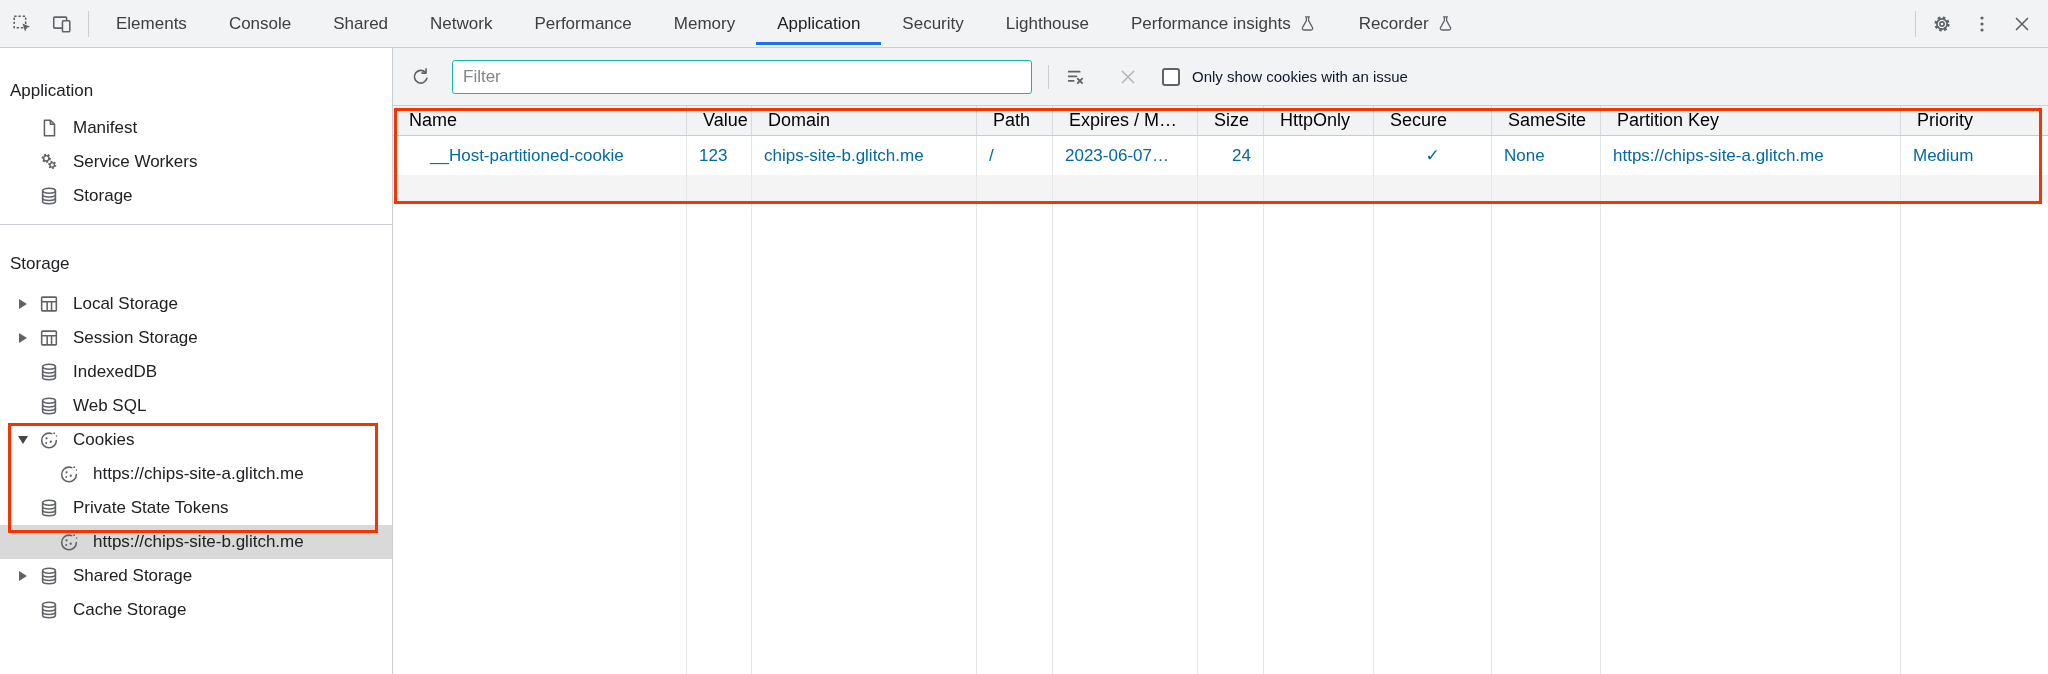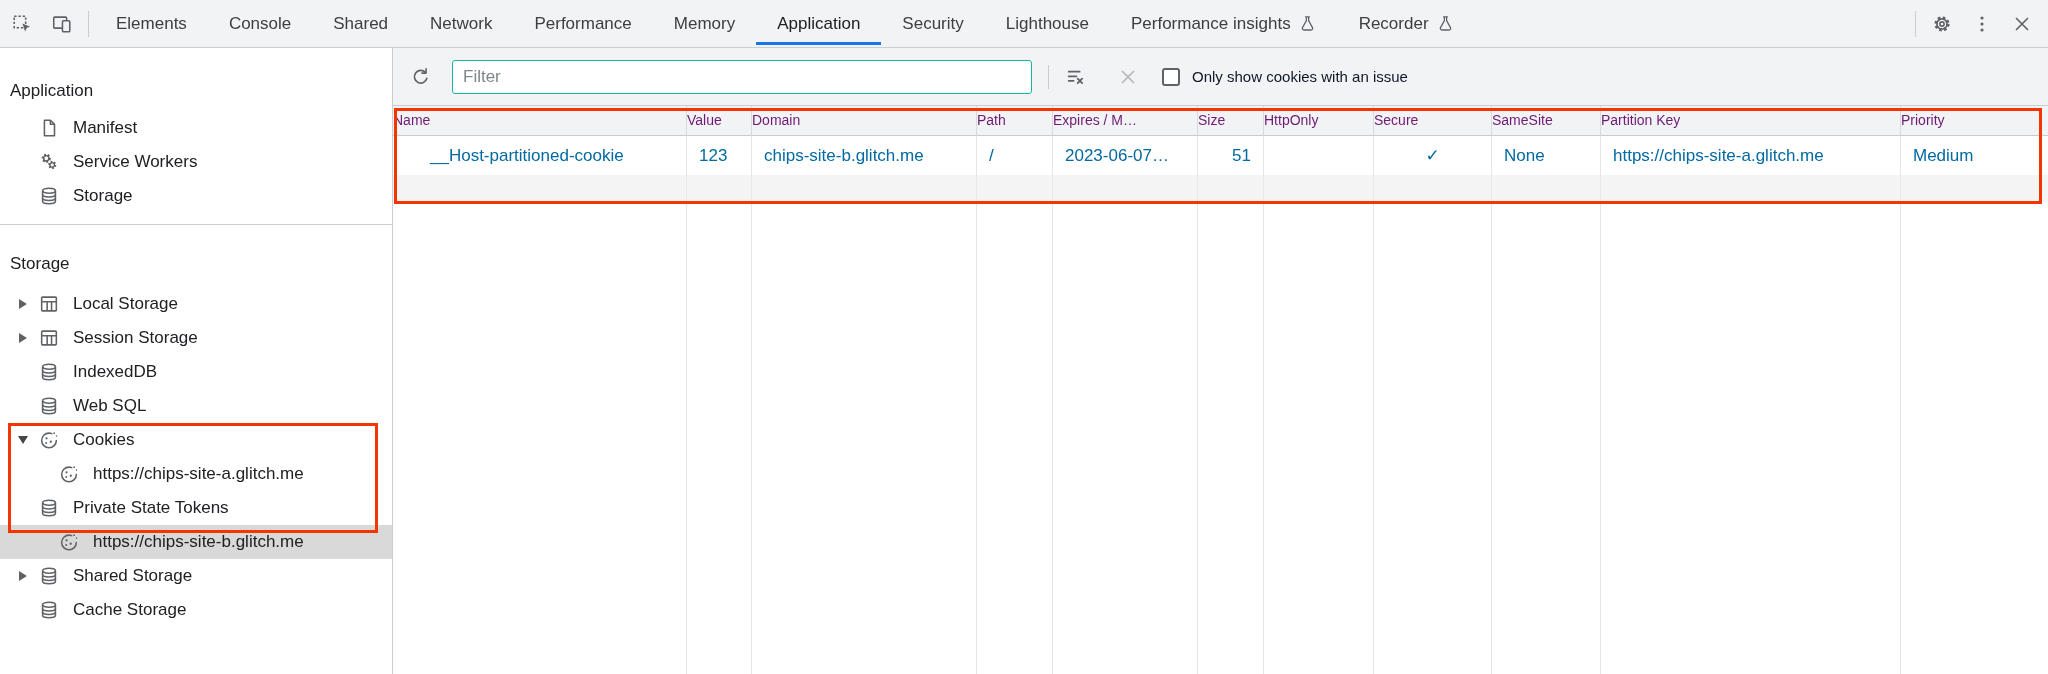--- a/index.html
+++ b/index.html
@@ -76,21 +76,21 @@
   
   .table-area{flex:1;position:relative;background:#fff;display:flex;flex-direction:column;min-height:0;}
   .cookie-grid{
     display:grid;
     grid-template-columns:294px 65px 225px 76px 145px 66px 110px 118px 109px 300px minmax(0,1fr);
   }
   .cookie-grid.filler{flex:1;}
   .hcell{
     height:30px;box-sizing:border-box;background:#f1f3f4;
     border-right:1px solid #d8dadd;border-bottom:1px solid #c9cbce;
-    font-size:14px;line-height:29px;padding-left:0;white-space:nowrap;overflow:hidden;color:#701a75;
+    font-size:18px;line-height:29px;padding-left:16px;white-space:nowrap;overflow:hidden;color:#000000;
   }
   .hcell:last-child{border-right:none;}
   .dcell{
     height:39px;box-sizing:border-box;border-right:1px solid #e4e5e7;
     display:flex;align-items:center;padding-left:12px;font-size:17px;color:#0369a1;
     white-space:nowrap;overflow:hidden;background:#fff;
   }
   .dcell:last-child{border-right:none;}
   .dcell.name{padding-left:37px;}
   .dcell.num{justify-content:flex-end;padding-left:0;padding-right:12px;}
@@ -403,21 +403,21 @@
           <div class="hcell">Partition Key</div>
           <div class="hcell">Priority</div>
         </div>
 
         <div class="cookie-grid">
           <div class="dcell name">__Host-partitioned-cookie</div>
           <div class="dcell">123</div>
           <div class="dcell">chips-site-b.glitch.me</div>
           <div class="dcell">/</div>
           <div class="dcell">2023-06-07…</div>
-          <div class="dcell num">51</div>
+          <div class="dcell num">24</div>
           <div class="dcell"></div>
           <div class="dcell center">✓</div>
           <div class="dcell">None</div>
           <div class="dcell">https://chips-site-a.glitch.me</div>
           <div class="dcell">Medium</div>
         </div>
 
         <div class="cookie-grid">
           <div class="scell"></div>
           <div class="scell"></div>

